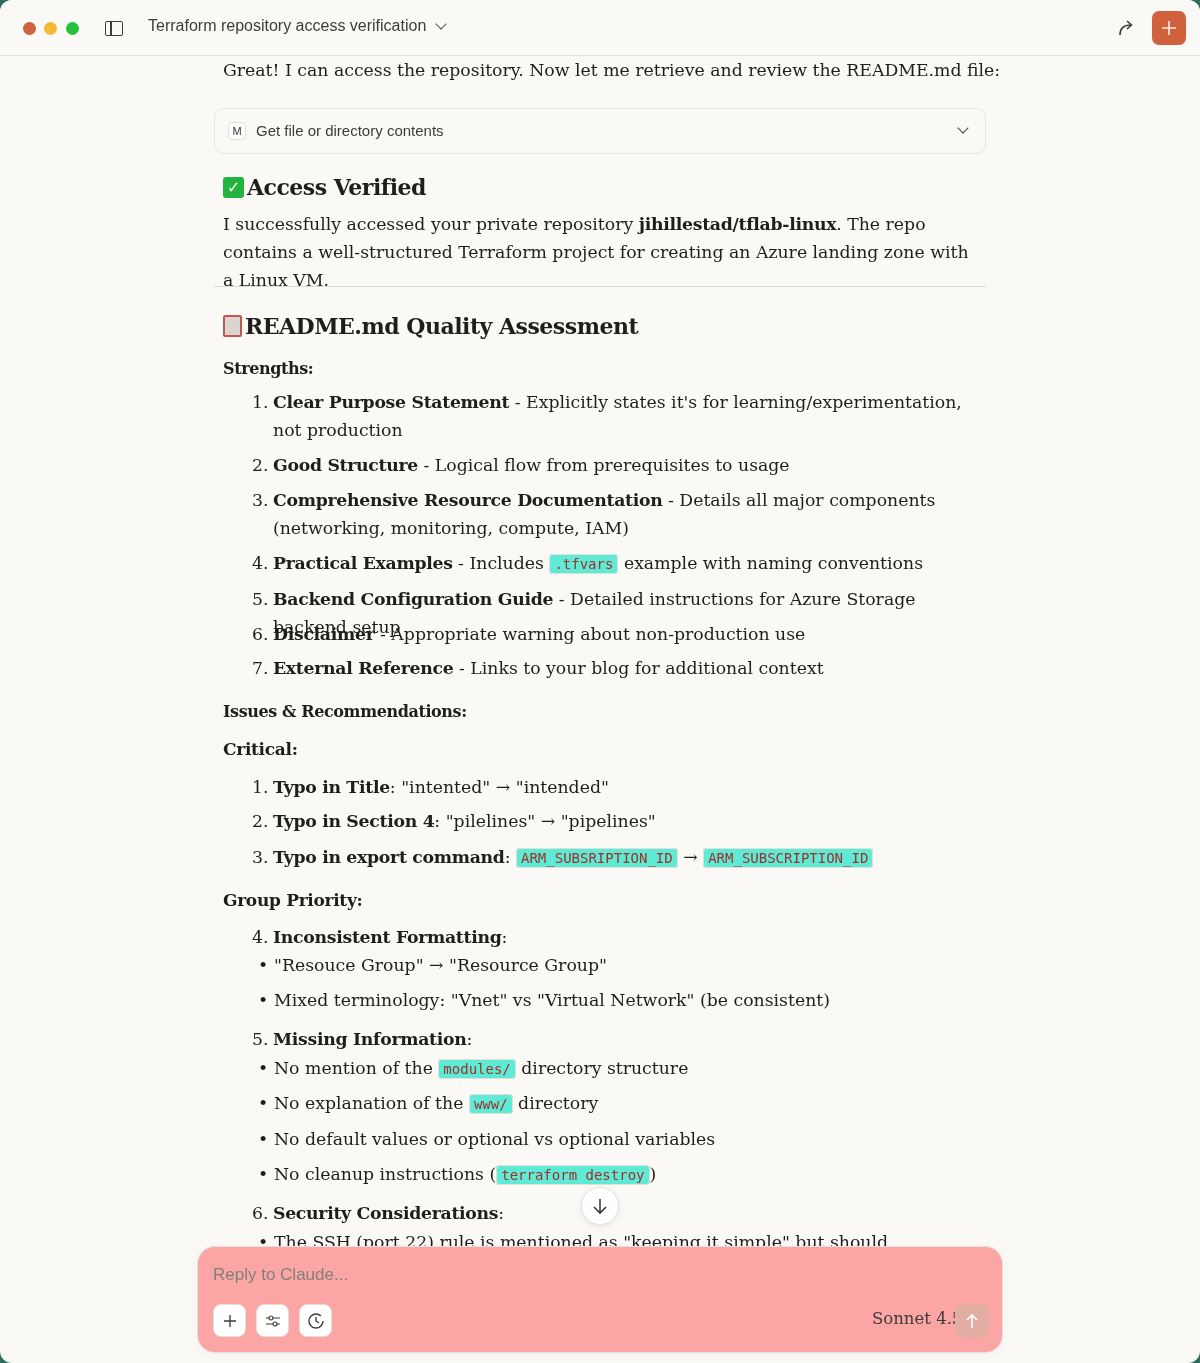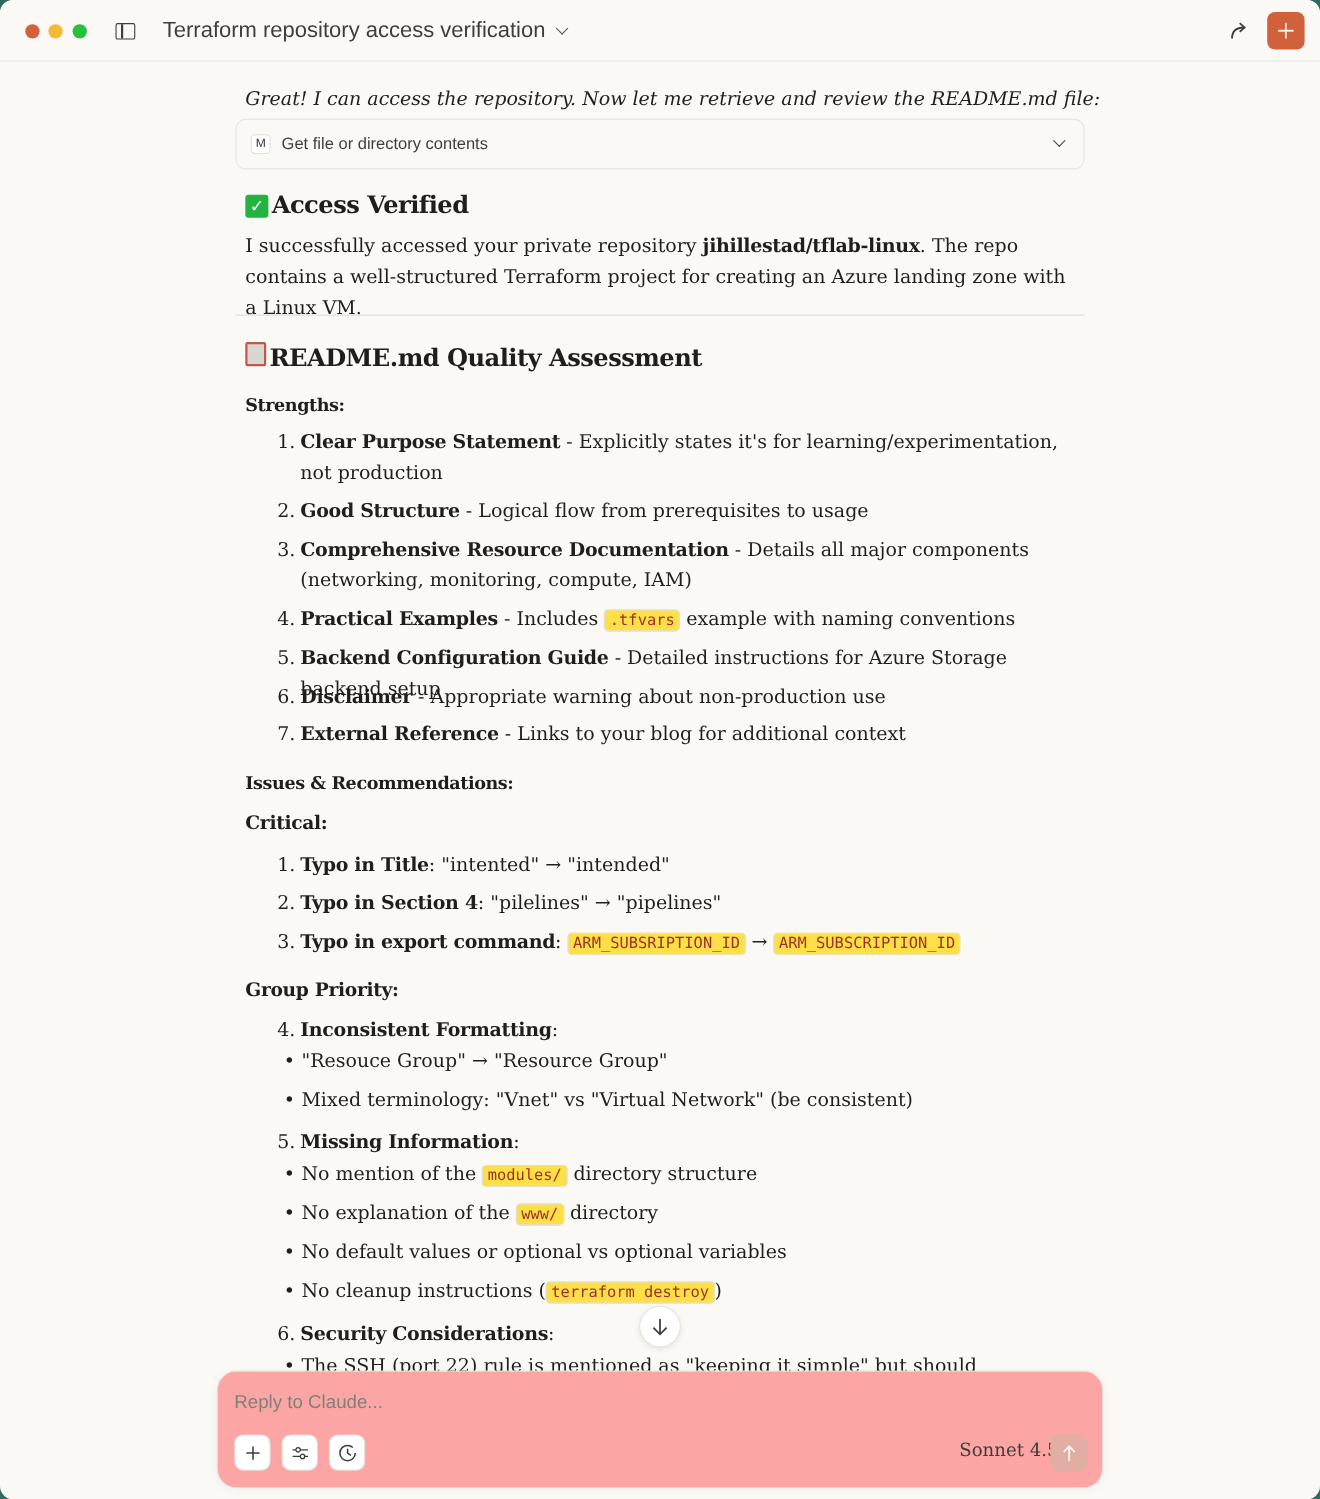--- a/index.html
+++ b/index.html
@@ -19,58 +19,58 @@
   .t-green { left: 66px; background: #27c23b; }
   .sidebar-toggle {
     position: absolute; left: 105px; top: 21px; width: 18px; height: 15px;
     border: 1.6px solid #3d3d3a; border-radius: 2px;
   }
   .sidebar-toggle::before {
     content: ""; position: absolute; left: 4px; top: 0; width: 1.6px; height: 100%; background: #3d3d3a;
   }
   .chat-title {
     position: absolute; left: 148px; top: 17px; font-family: "Liberation Sans", sans-serif;
-    font-size: 20px; color: #3d3d3a; display: flex; align-items: center; gap: 8px; cursor: pointer;
+    font-size: 16px; color: #3d3d3a; display: flex; align-items: center; gap: 8px; cursor: pointer;
   }
   .chev-small { width: 8px; height: 8px; border-right: 1.4px solid #555; border-bottom: 1.4px solid #555; transform: rotate(45deg); margin-top: -5px; margin-left: 3px; }
   .share-icon { position: absolute; left: 1115px; top: 17px; width: 22px; height: 22px; }
   .new-chat-btn {
     position: absolute; left: 1152px; top: 11px; width: 34px; height: 34px; border-radius: 7px;
     background: #d1603d; display: flex; align-items: center; justify-content: center;
   }
   .content {
     position: absolute; left: 223px; top: 56px; width: 763px;
     font-size: 17.3px; line-height: 28px;
   }
-  .intro { position: absolute; top: 20px; left: 0; white-space: nowrap; font-style: italic; }
+  .intro { position: absolute; top: 0; left: 0; white-space: nowrap; }
   .tool-card {
     position: absolute; left: -9px; top: 52px; width: 772px; height: 46px;
     border: 1px solid #e8e5de; border-radius: 9px; background: #faf9f5;
     display: flex; align-items: center; padding-left: 13px;
     font-family: "Liberation Sans", sans-serif; font-size: 15px; color: #3d3d3a;
   }
   .tool-m { width: 18px; height: 18px; border-radius: 4px; background: #fff; border: 1px solid #e3e0d8; font-size: 11px; display: flex; align-items: center; justify-content: center; margin-right: 10px; color: #333; }
   .tool-chev { position: absolute; right: 18px; top: 15px; width: 8px; height: 8px; border-right: 1.5px solid #444; border-bottom: 1.5px solid #444; transform: rotate(45deg); }
   h2 { font-weight: bold; font-size: 22px; line-height: 30px; letter-spacing: -0.5px; }
   .h-access { position: absolute; top: 116px; left: 0; display: flex; align-items: center; gap: 3px; }
   .check-emoji { width: 21px; height: 21px; background: #23b33f; border-radius: 3px; color: #fff; font-size: 16px; line-height: 21px; text-align: center; font-family: "DejaVu Sans", sans-serif; font-weight: bold; }
   .access-para { position: absolute; top: 154px; left: 0; width: 760px; }
   .divider { position: absolute; top: 230px; left: -9px; width: 772px; height: 1px; background: #dedbd3; }
-  .h-readme { position: absolute; top: 255px; left: 0; display: flex; gap: 3px; }
+  .h-readme { position: absolute; top: 255px; left: 0; display: flex; align-items: center; gap: 3px; }
   .clip-emoji { width: 19px; height: 22px; background: #d9d6d0; border: 2px solid #c4574c; border-radius: 2px; }
   h3 { font-weight: bold; font-size: 16px; letter-spacing: -0.4px; }
   h4 { font-weight: bold; font-size: 17px; letter-spacing: -0.3px; }
   .abs { position: absolute; left: 0; }
   .li { position: absolute; left: 12px; width: 740px; margin-left: 17px; }
   .li .num { display: inline-block; width: 21px; text-align: left; }
   .li .wrap { display: inline-block; vertical-align: top; width: 715px; }
   b { font-weight: bold; letter-spacing: -0.3px; }
   code {
     font-family: "DejaVu Sans Mono", monospace; font-size: 14px; color: #a0302c;
-    background: #fde047; border: 1px solid #e3e0d8; border-radius: 4px; padding: 1px 4px;
+    background: #5eead4; border: 1px solid #e3e0d8; border-radius: 4px; padding: 1px 4px;
   }
   .bullet { position: absolute; left: 35px; width: 720px; }
   .bullet::before { content: "•"; position: absolute; left: 0; }
   .bullet span.t { margin-left: 16px; }
   .scroll-down {
     position: absolute; left: 581px; top: 1187px; width: 38px; height: 38px; border-radius: 50%;
     background: #fff; border: 1px solid #e5e2da; box-shadow: 0 2px 6px rgba(0,0,0,0.08);
     display: flex; align-items: center; justify-content: center;
   }
   .composer {

